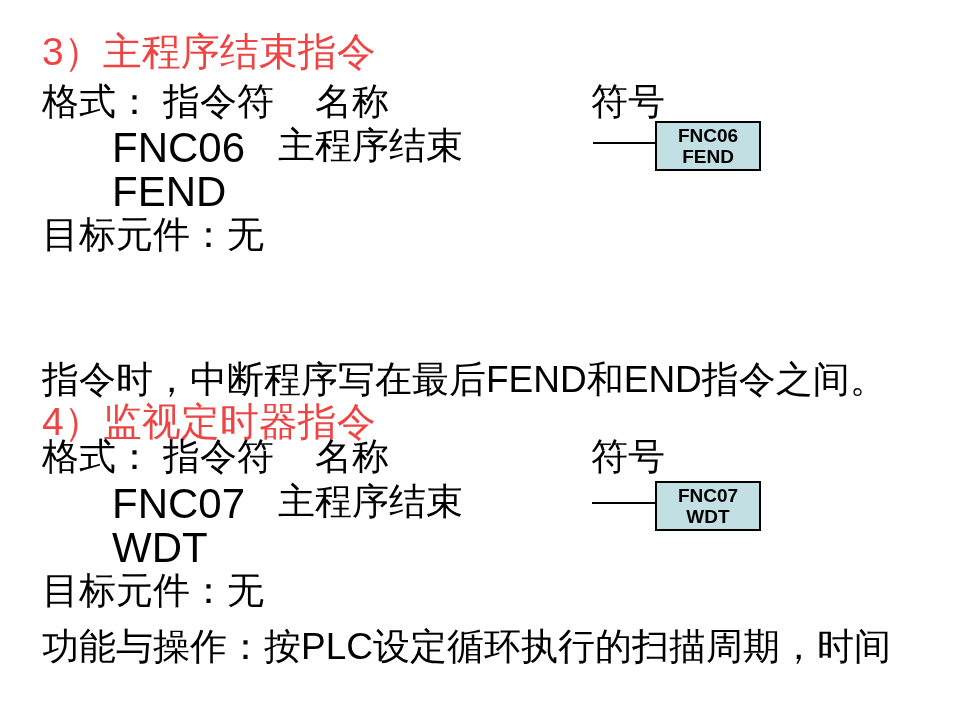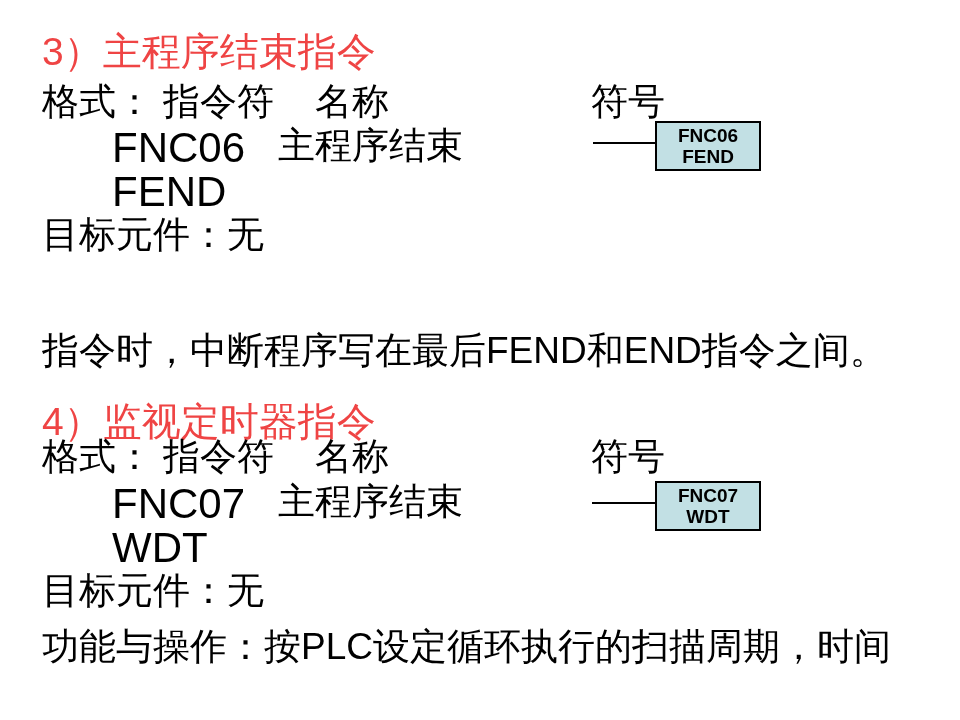--- a/index.html
+++ b/index.html
@@ -72,21 +72,21 @@
   <div class="connector" style="left:593px; top:142px; width:62px"></div>
   <div class="symbol-box" style="left:655px; top:121px">
     <div class="box-text">FNC06</div>
     <div class="box-text">FEND</div>
   </div>
 
   <div class="line latin" style="left:112px; top:174px">FEND</div>
 
   <div class="line" style="left:42px; top:216px">目标元件：无</div>
 
-  <div class="line" style="left:42px; top:332px">指令时，中断程序写在最后FEND和END指令之间。</div>
+  <div class="line" style="left:42px; top:361px">指令时，中断程序写在最后FEND和END指令之间。</div>
 
   <div class="line heading" style="left:42px; top:402px">4）监视定时器指令</div>
 
   <div class="line" style="left:42px; top:438px">格式：</div>
   <div class="line" style="left:163px; top:438px">指令符</div>
   <div class="line" style="left:315px; top:438px">名称</div>
   <div class="line" style="left:591px; top:438px">符号</div>
 
   <div class="line latin" style="left:112px; top:486px">FNC07</div>
   <div class="line" style="left:278px; top:483px">主程序结束</div>

